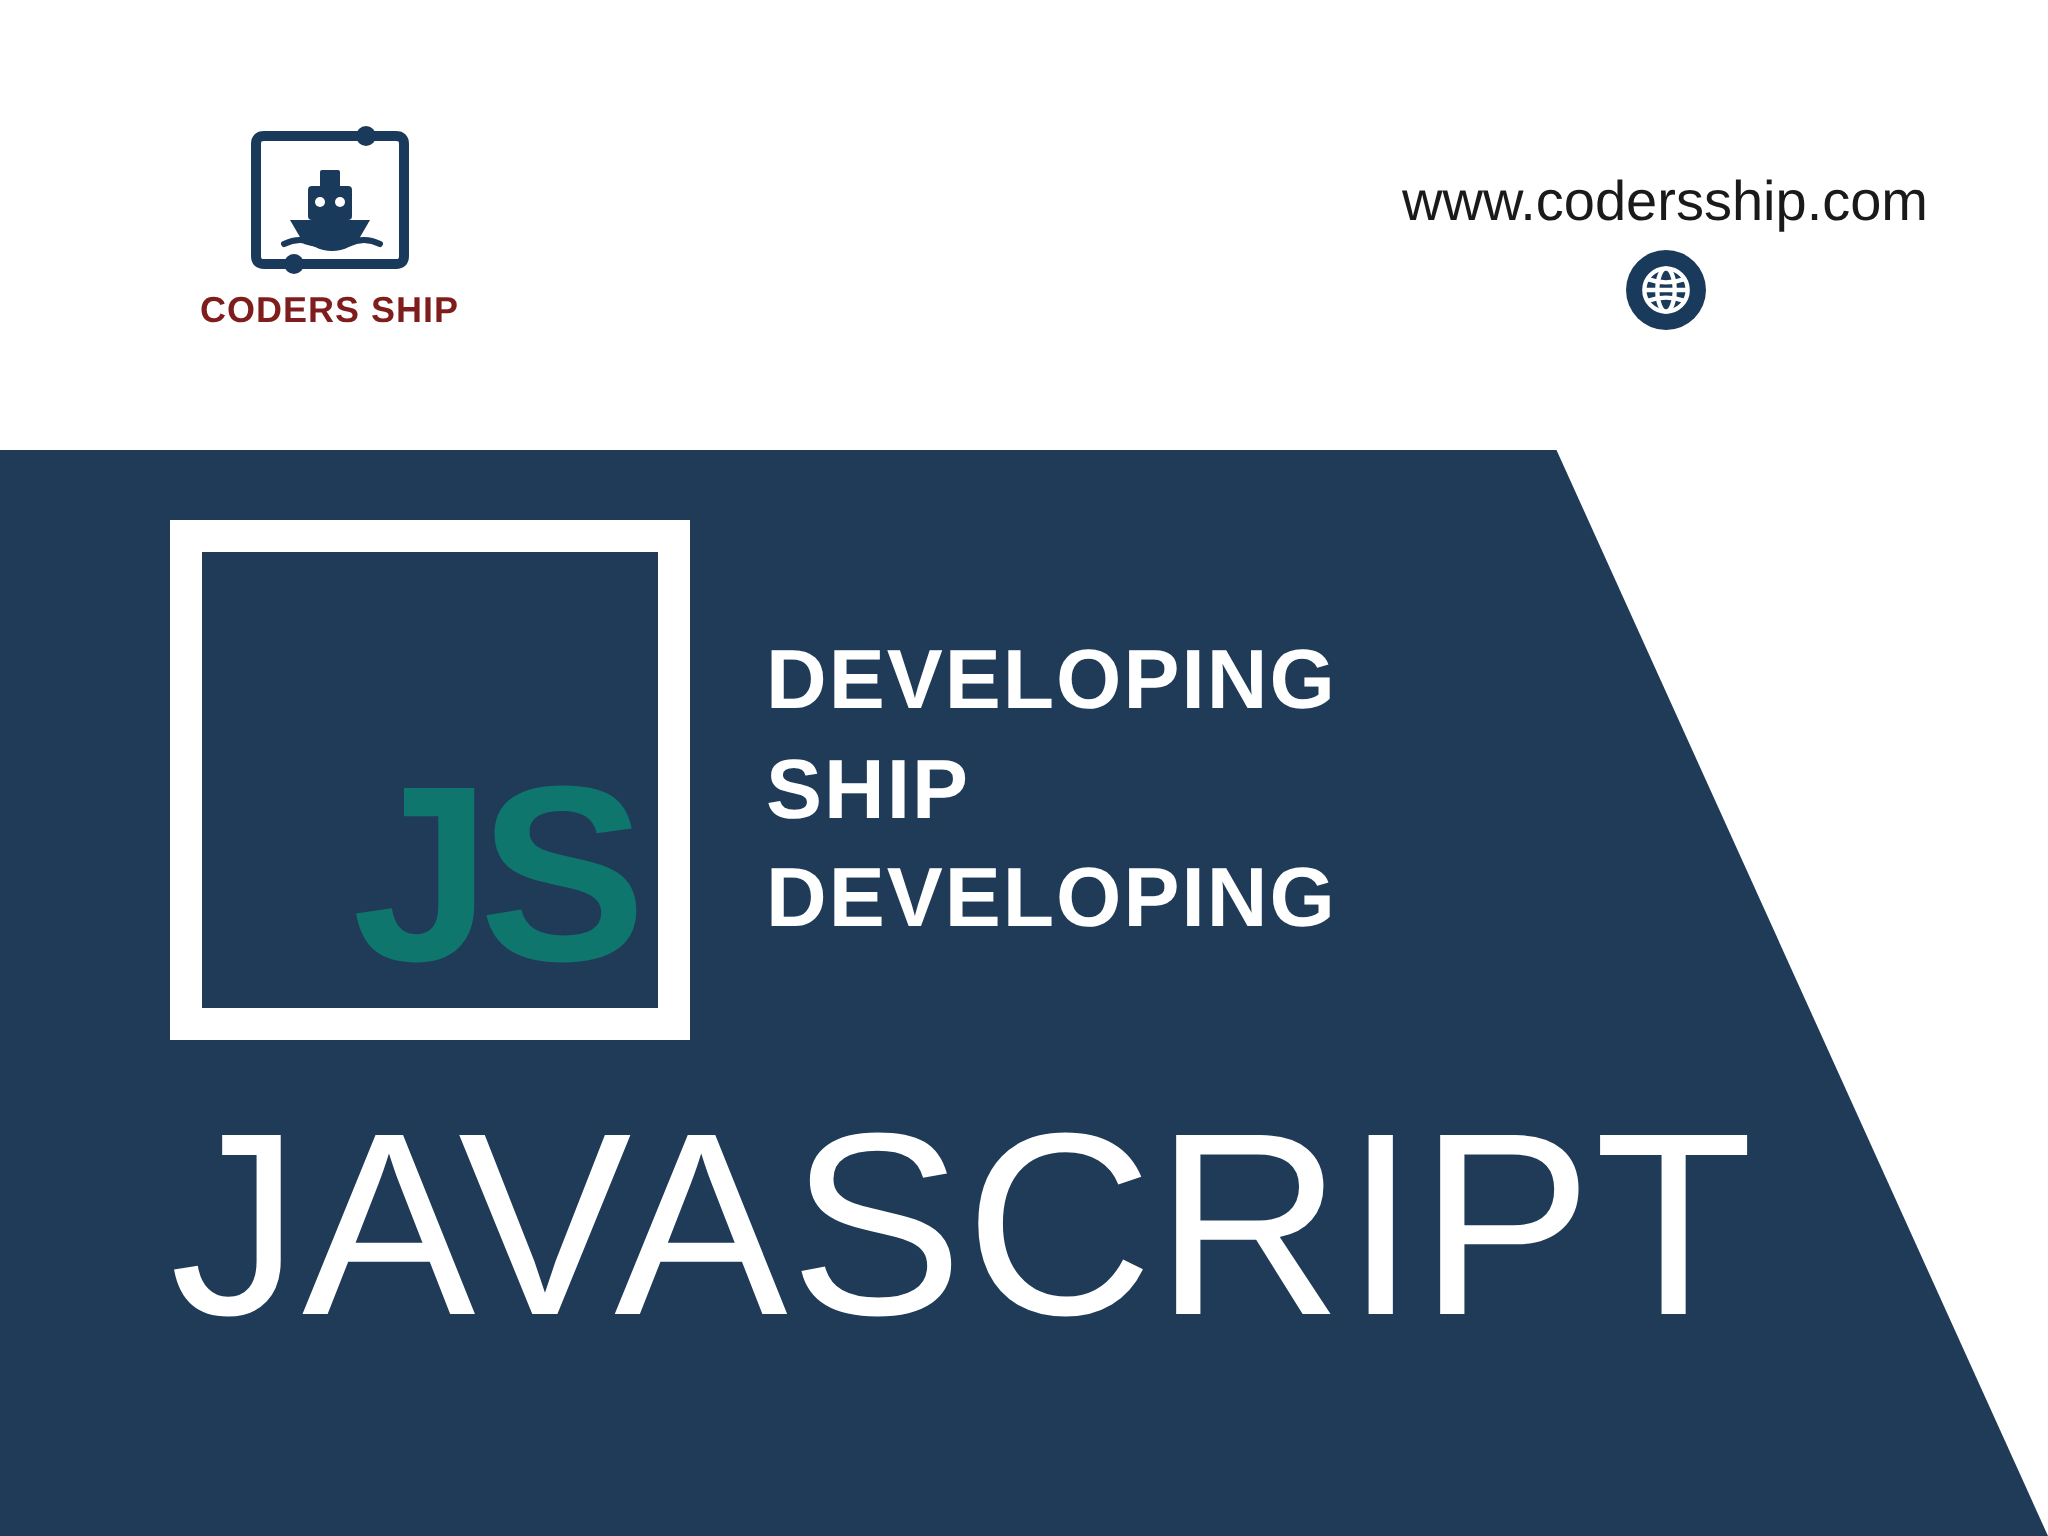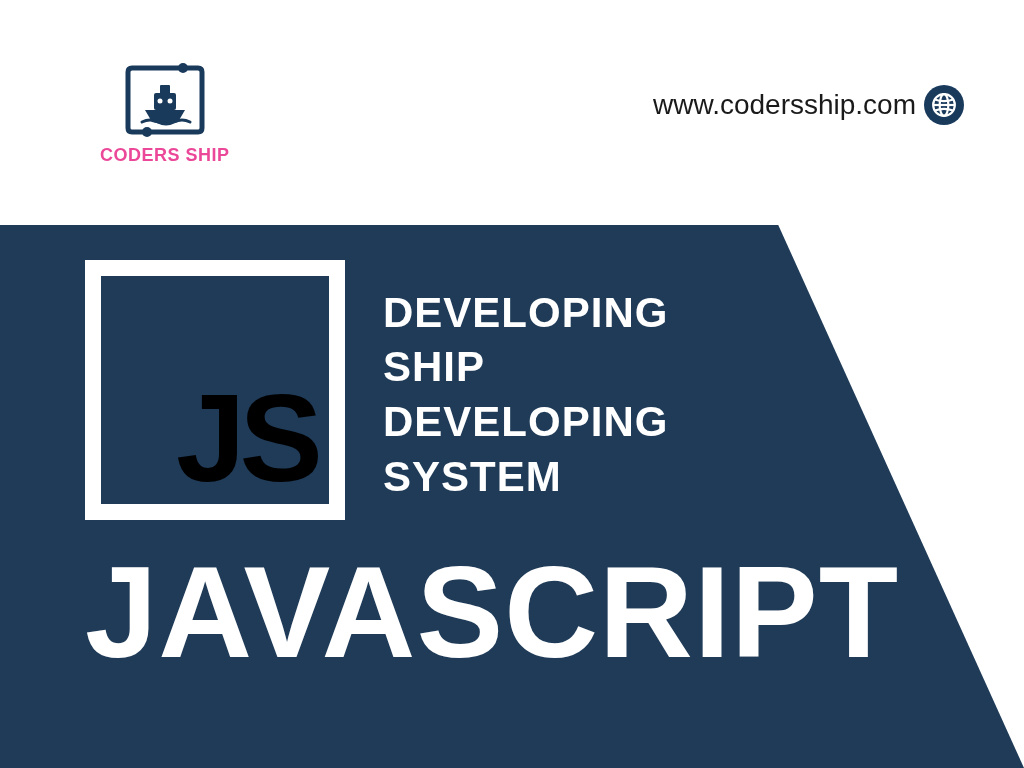--- a/index.html
+++ b/index.html
@@ -26,30 +26,31 @@
     }
     .logo-icon {
       width: 90px;
       height: 80px;
       position: relative;
       margin-bottom: 5px;
     }
     .brand-name {
       font-size: 18px;
       font-weight: 800;
-      color: #ec4899;
+      color: #7f1d1d;
       letter-spacing: 0.5px;
     }
     .url-block {
       position: absolute;
       top: 85px;
       right: 60px;
       display: flex;
       align-items: center;
       gap: 8px;
+      flex-direction: column;
     }
     .url-text {
       font-size: 28px;
       color: #1a1a1a;
       font-weight: 400;
     }
     .globe-badge {
       width: 40px;
       height: 40px;
       background: #1a3a5c;
@@ -86,40 +87,40 @@
       border: 16px solid #ffffff;
       position: relative;
       flex-shrink: 0;
     }
     .js-text {
       position: absolute;
       bottom: 4px;
       right: 12px;
       font-size: 125px;
       font-weight: 900;
-      color: #000000;
+      color: #0f766e;
       line-height: 1;
       letter-spacing: -6px;
     }
     .headline {
       display: flex;
       flex-direction: column;
       justify-content: center;
       padding-top: 10px;
     }
     .headline-line {
       font-size: 42px;
       font-weight: 800;
       color: #ffffff;
       letter-spacing: 1px;
       line-height: 1.3;
     }
     .main-title {
       font-size: 130px;
-      font-weight: 700;
+      font-weight: 400;
       color: #ffffff;
       letter-spacing: 1px;
       line-height: 1;
       margin-top: 27px;
     }
   </style>
 </head>
 <body>
 
 <div class="header">
@@ -165,17 +166,16 @@
 
 <div class="hero-content">
   <div class="top-row">
     <div class="js-badge">
       <div class="js-text">JS</div>
     </div>
     <div class="headline">
       <div class="headline-line">DEVELOPING</div>
       <div class="headline-line">SHIP</div>
       <div class="headline-line">DEVELOPING</div>
-      <div class="headline-line">SYSTEM</div>
     </div>
   </div>
   <div class="main-title">JAVASCRIPT</div>
 </div>
 
 </body></html>

